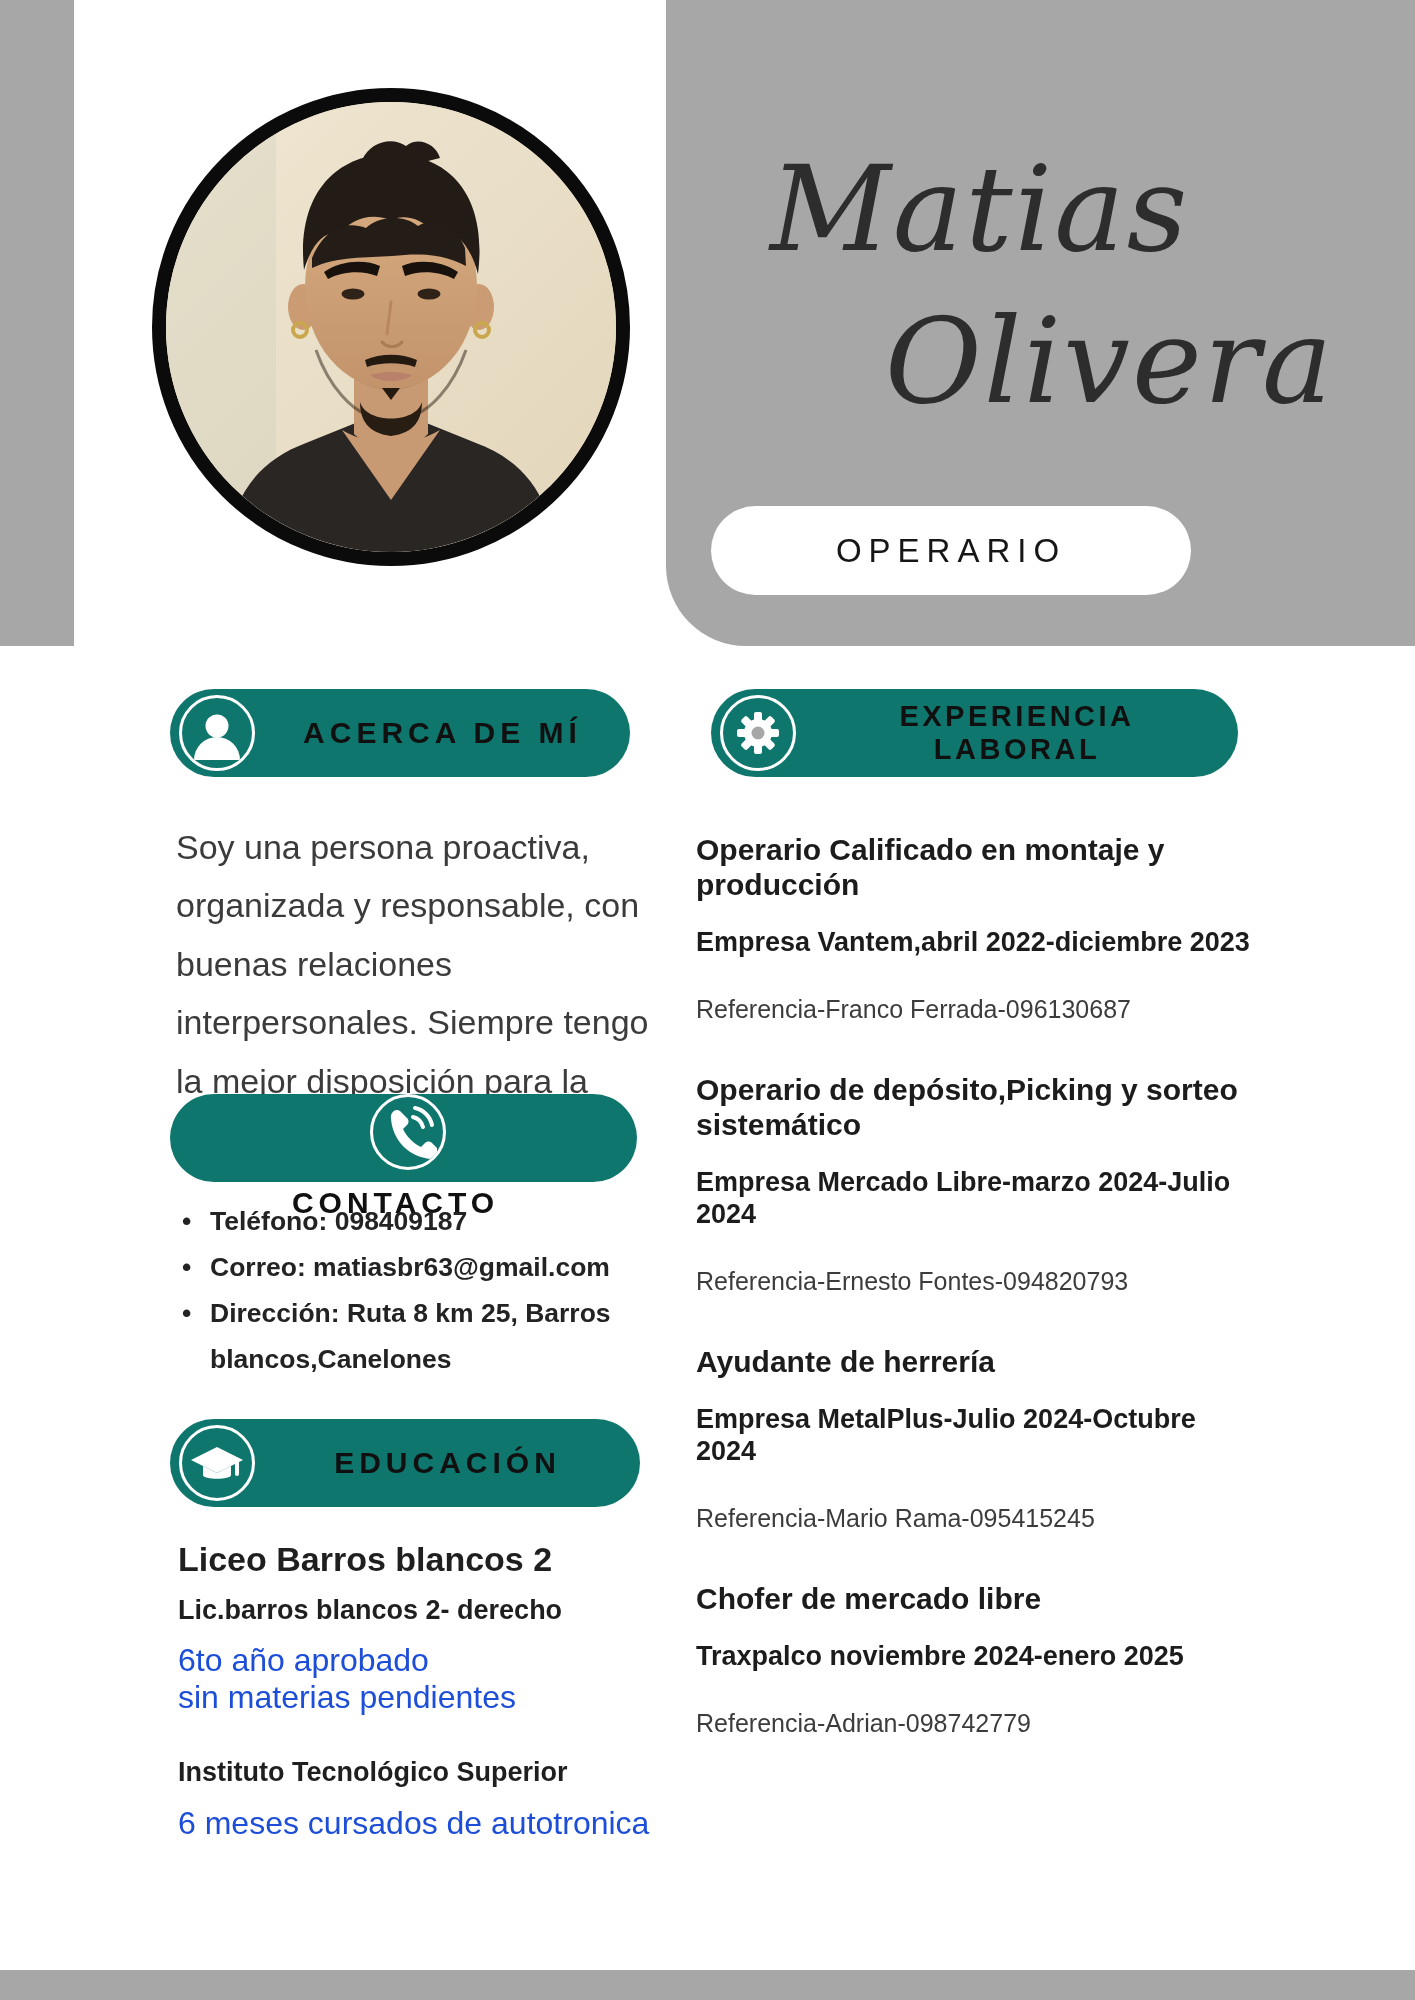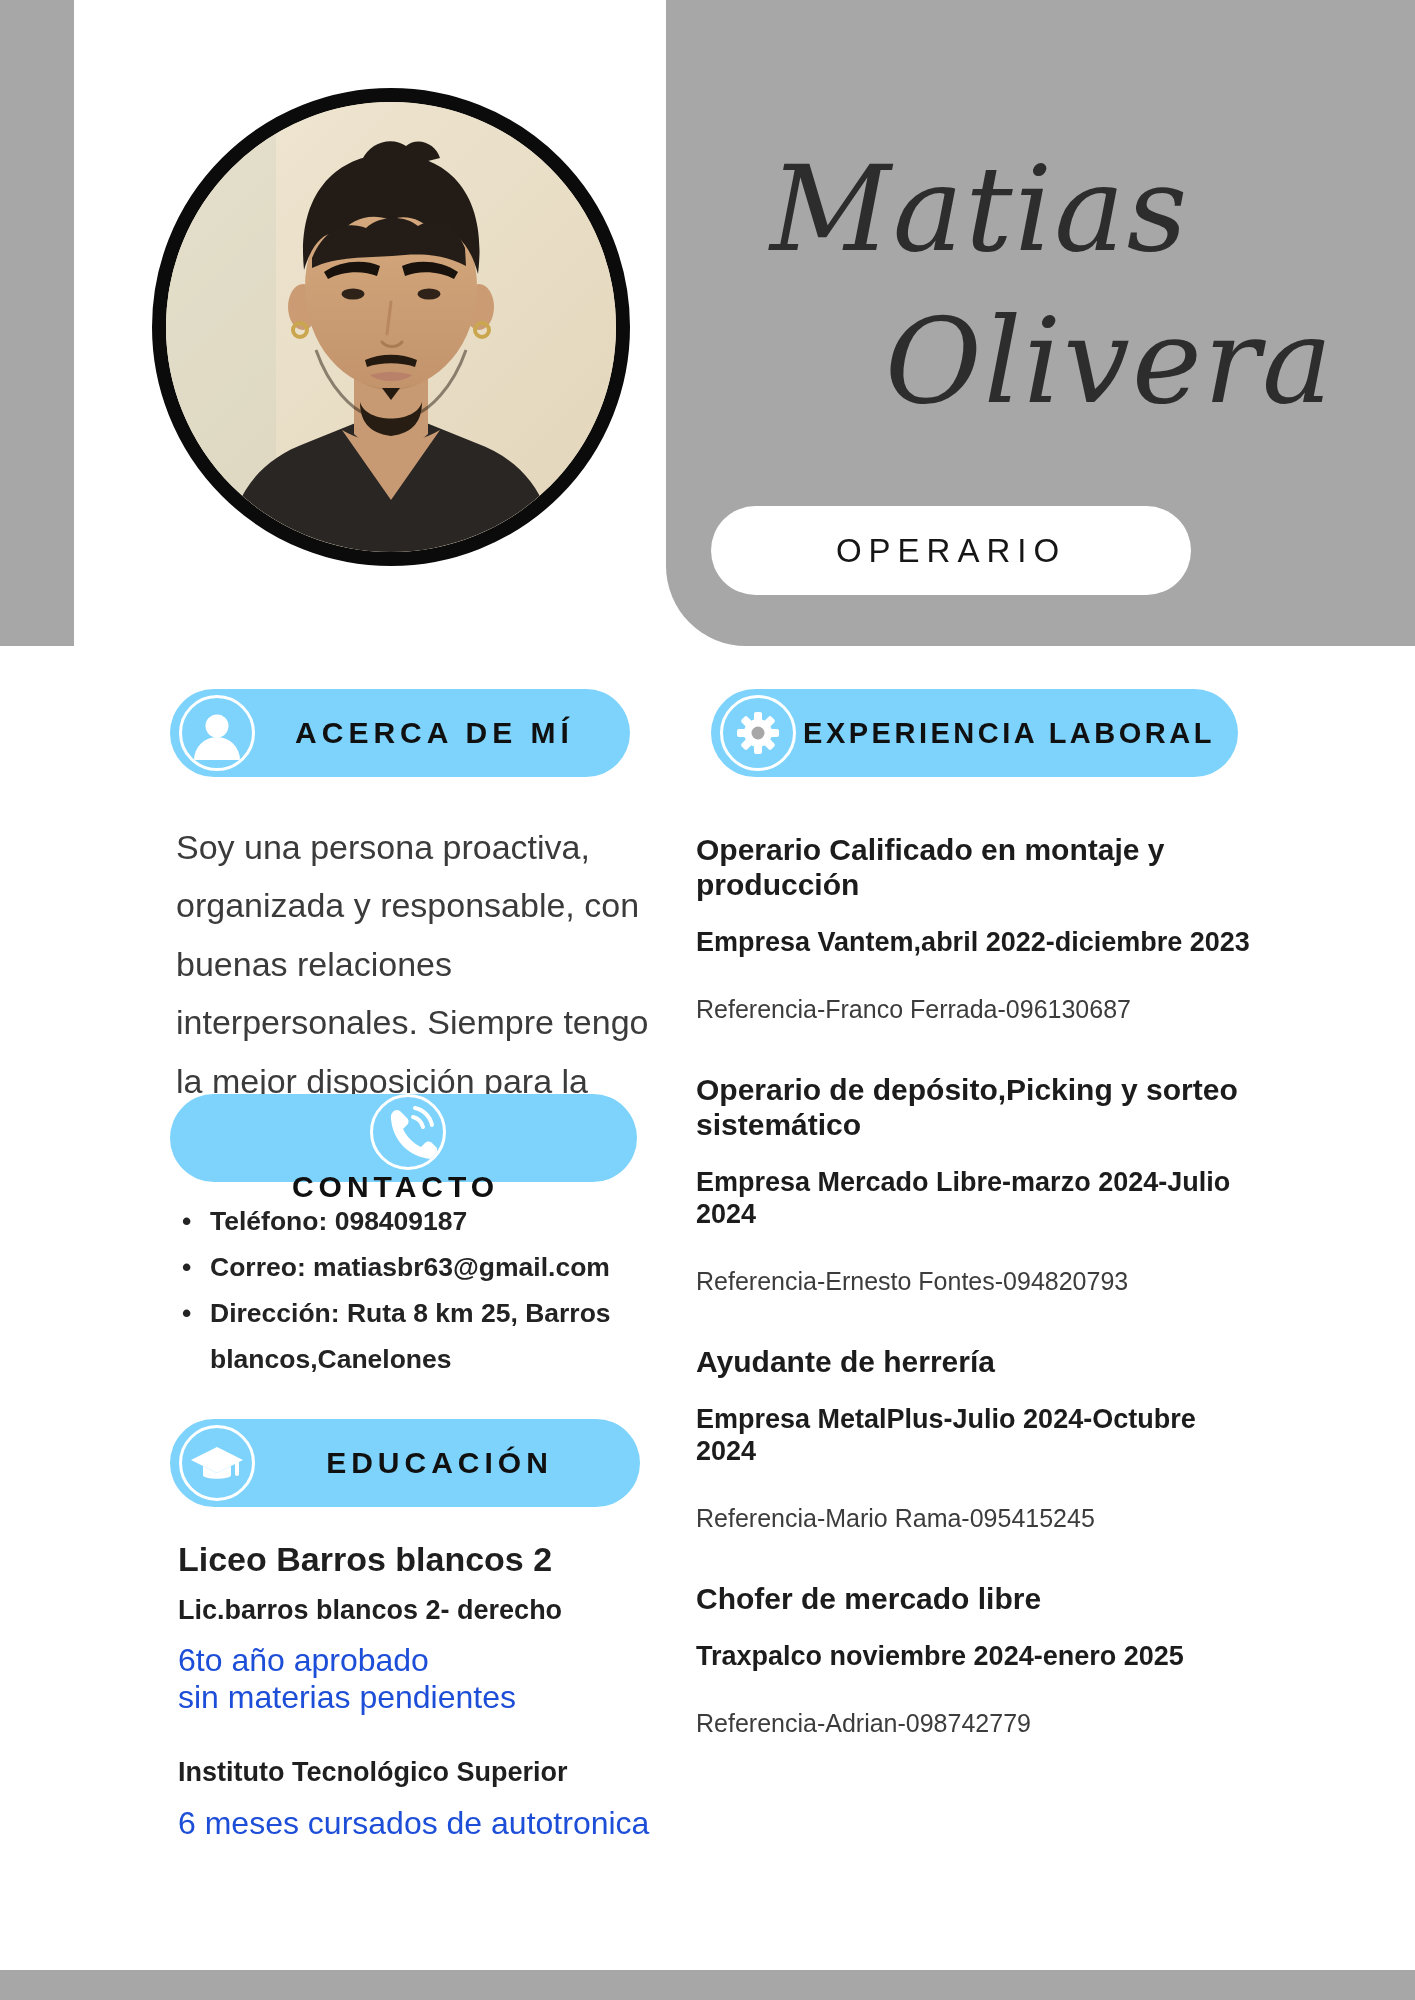--- a/index.html
+++ b/index.html
@@ -27,21 +27,21 @@
   }
   .name-first{left:770px;top:150px;font-size:118px;}
   .name-last{left:885px;top:302px;font-size:118px;}
   .role-pill{
     position:absolute;left:711px;top:506px;width:480px;height:89px;border-radius:45px;
     background:#ffffff;display:flex;align-items:center;justify-content:center;
     font-size:33px;font-weight:400;letter-spacing:7px;color:#161616;
   }
 
   
-  .pill{position:absolute;height:88px;border-radius:44px;background:#7dd3fc;display:flex;align-items:center;}
+  .pill{position:absolute;height:88px;border-radius:44px;background:#0f766e;display:flex;align-items:center;gap:16px;}
   .pill-about{left:170px;top:689px;width:460px;}
   .pill-contact{left:170px;top:1094px;width:467px;flex-direction:column;}
   .pill-education{left:170px;top:1419px;width:470px;}
   .pill-experience{left:711px;top:689px;width:527px;}
   .pill .icon-circle{
     width:70px;height:70px;margin-left:9px;flex:0 0 auto;border:3.5px solid #ffffff;border-radius:50%;
     display:flex;align-items:center;justify-content:center;overflow:hidden;
   }
   .pill .icon-circle svg{display:block;}
   .pill .pill-label{

